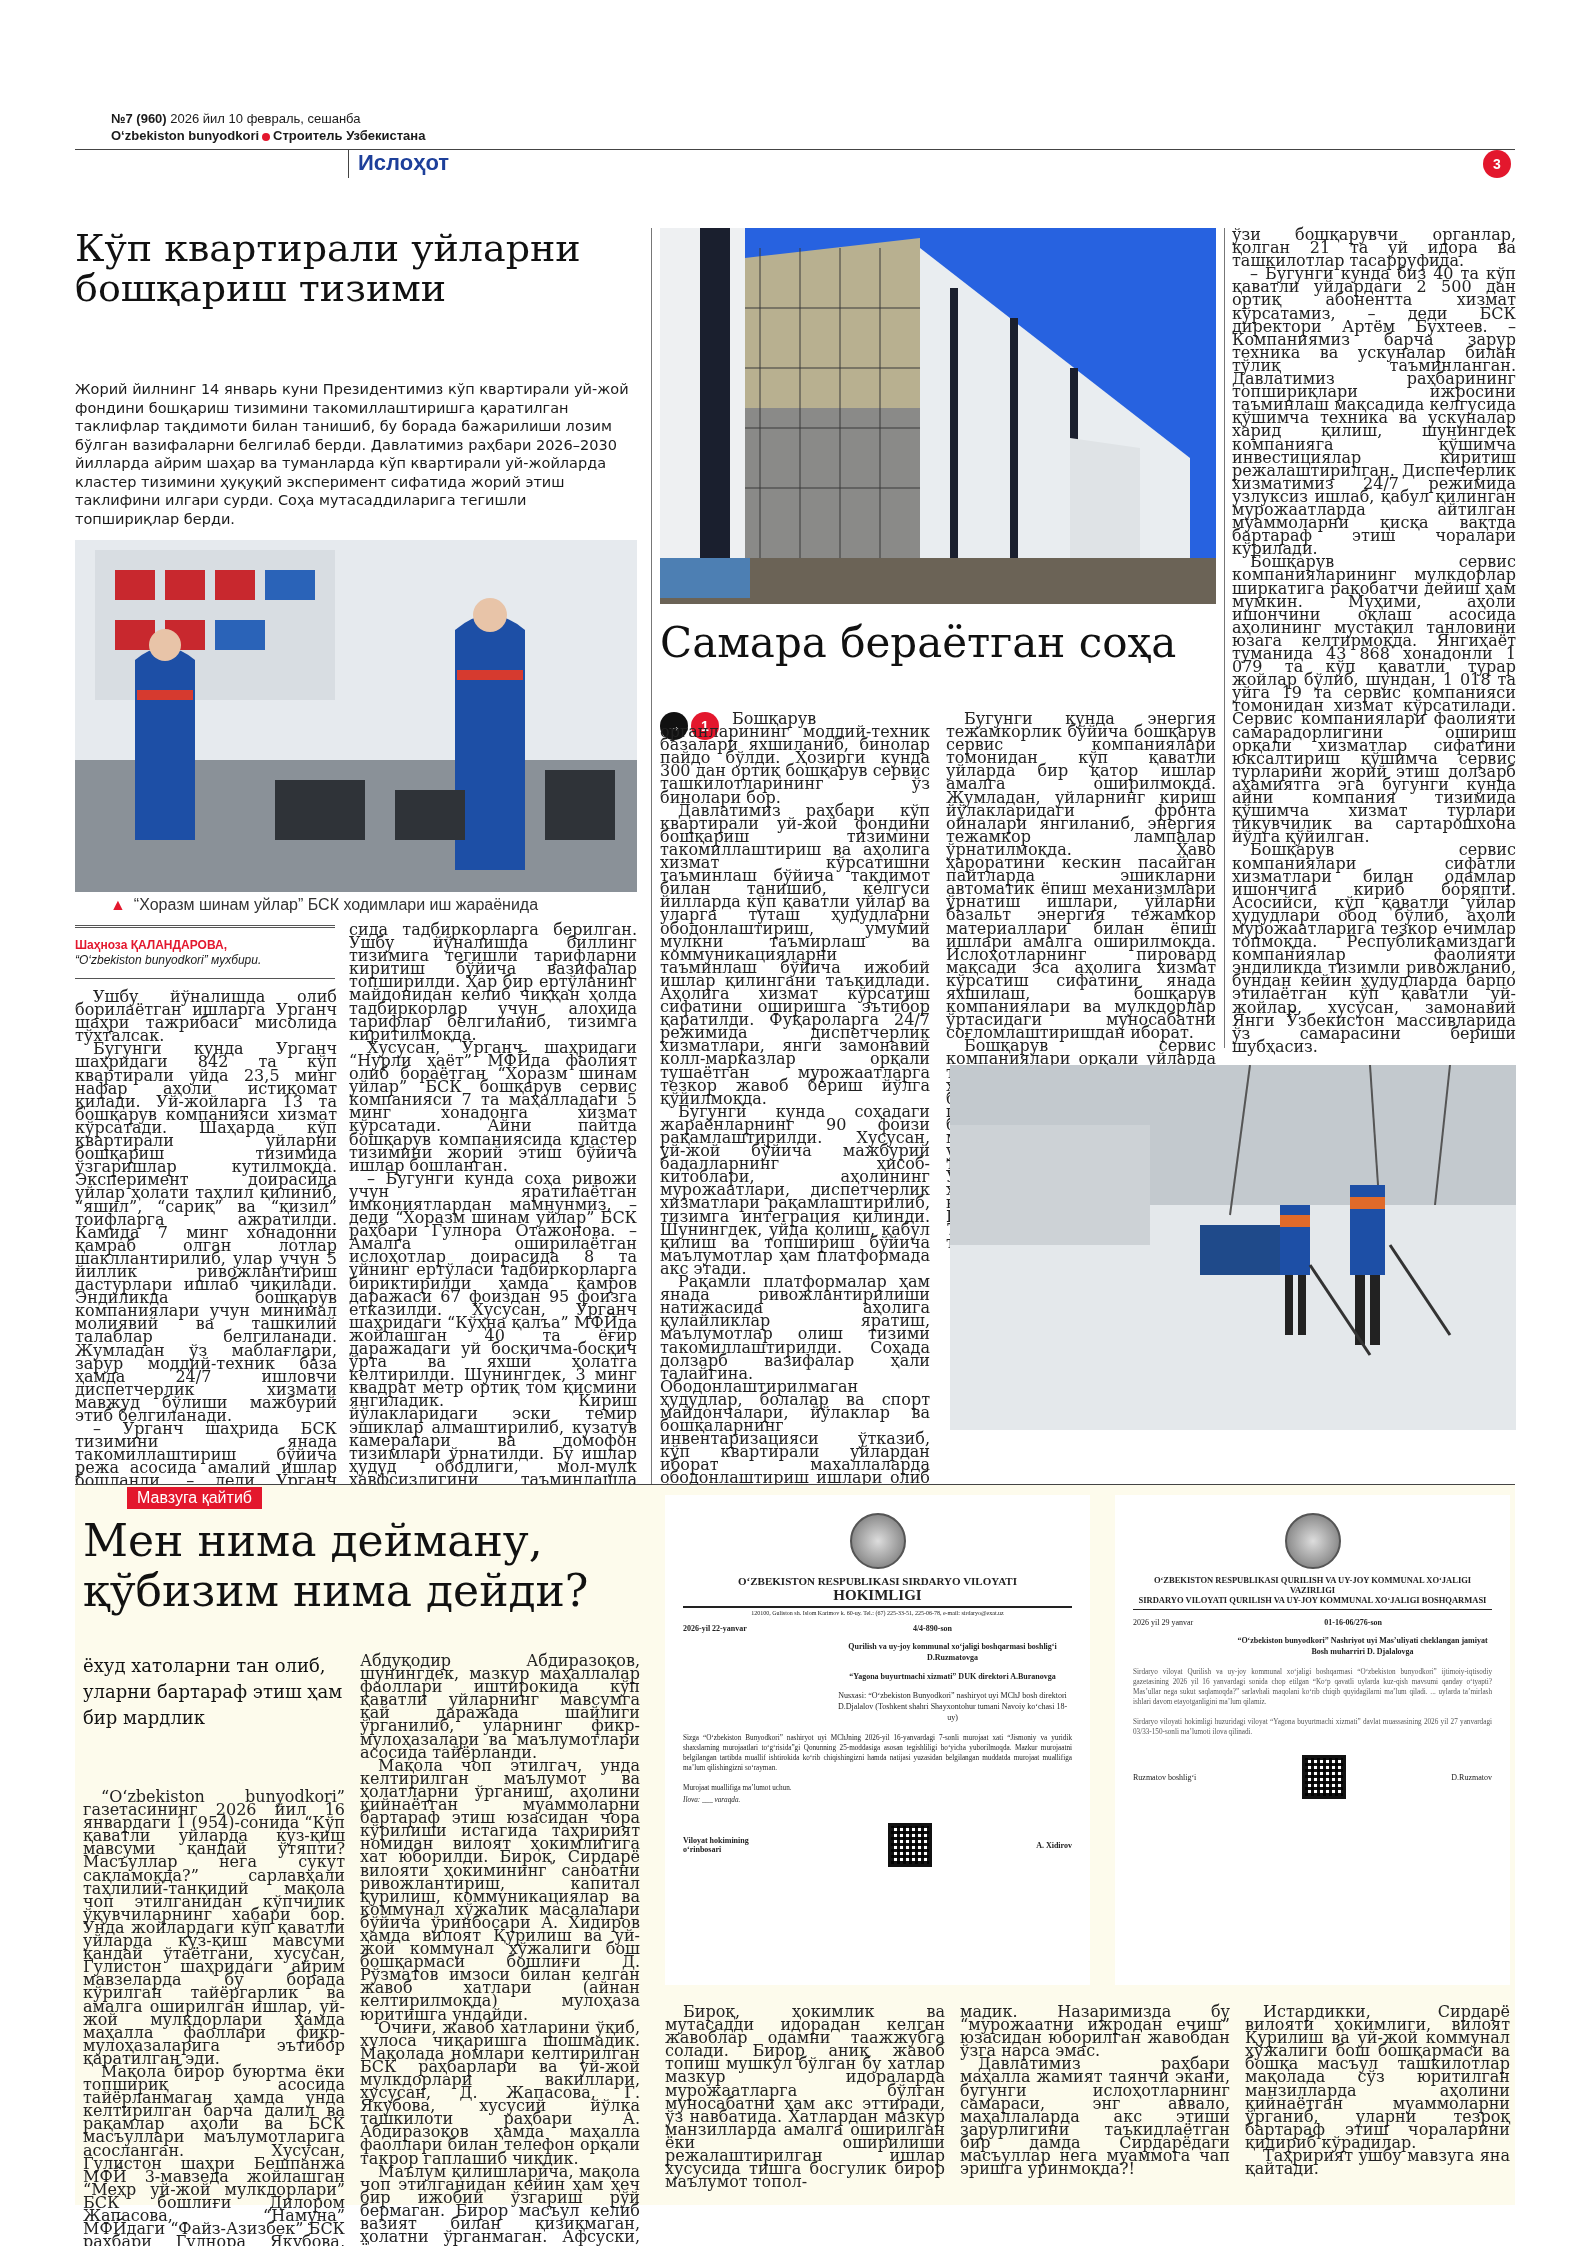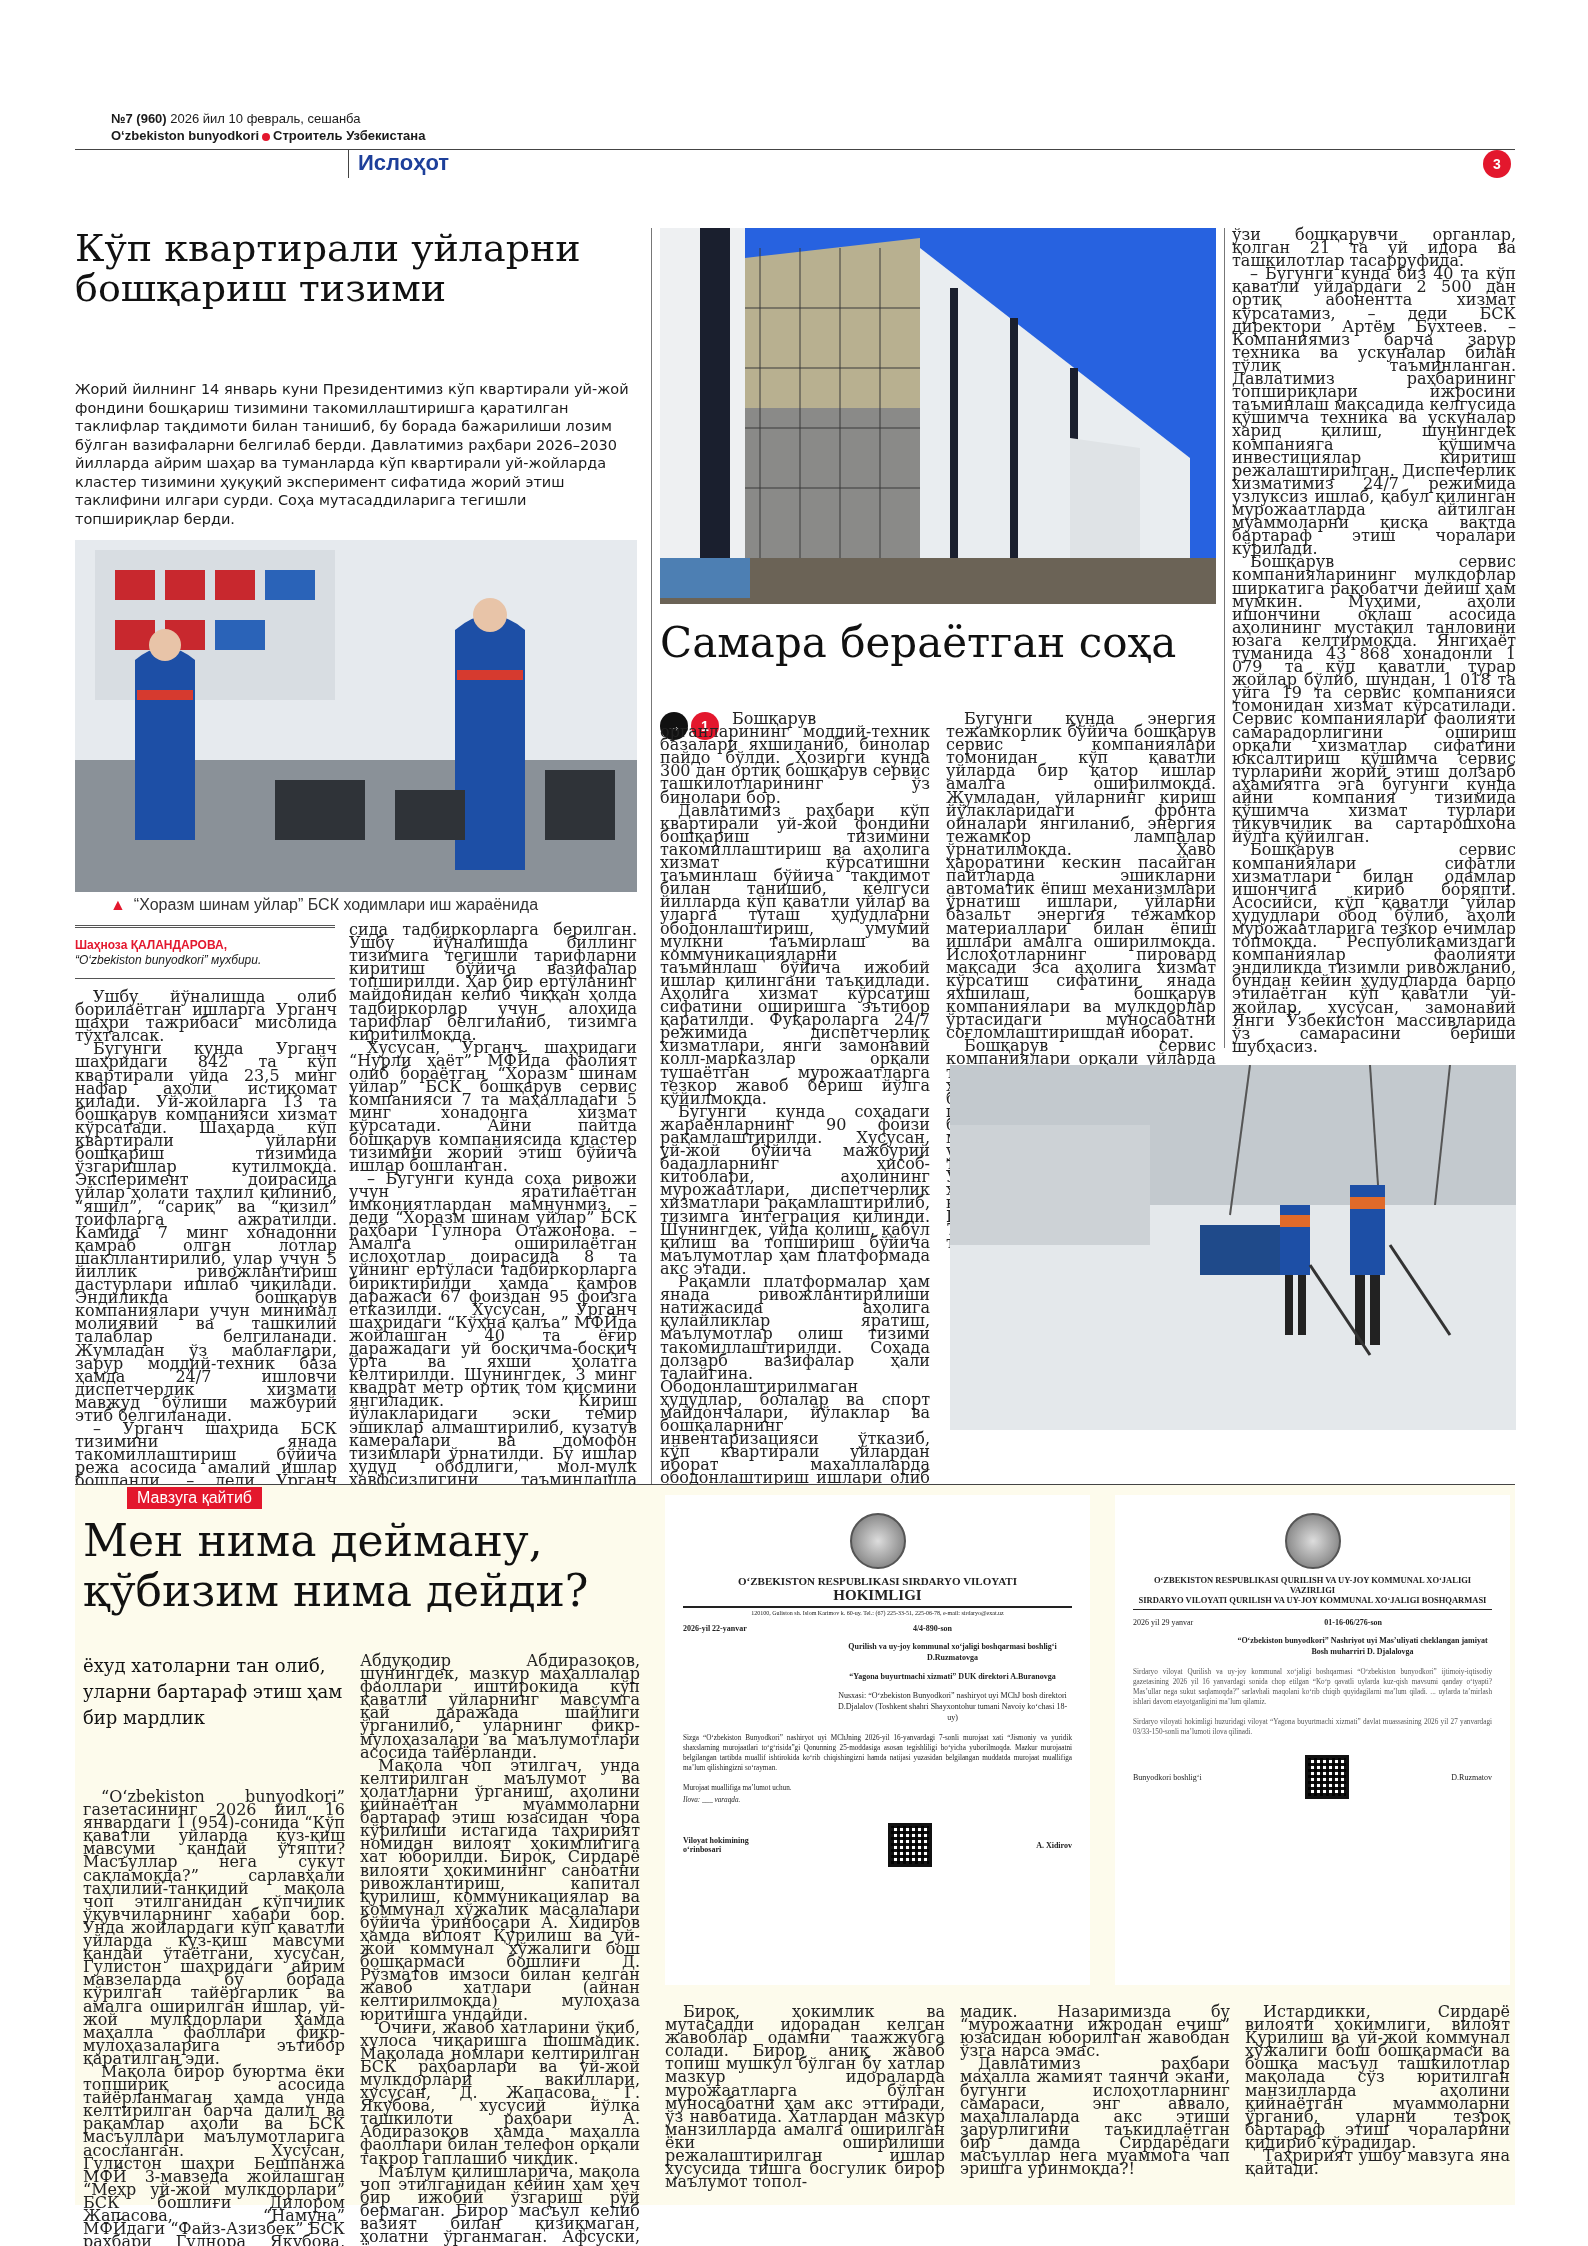--- a/index.html
+++ b/index.html
@@ -258,21 +258,21 @@
   <h5 style="font-size:8.5px">O‘ZBEKISTON RESPUBLIKASI QURILISH VA UY-JOY KOMMUNAL XO‘JALIGI VAZIRLIGI</h5>
   <h5 style="font-size:8.5px;border-bottom:1px solid #222;padding-bottom:4px">SIRDARYO VILOYATI QURILISH VA UY-JOY KOMMUNAL XO‘JALIGI BOSHQARMASI</h5>
   <div class="row" style="font-weight:normal">
       <span>2026 yil 29 yanvar</span>
       <span style="margin-right:110px;font-weight:bold">01-16-06/276-son</span>
     </div>
   <div class="addr" style="margin-left:100px">“O‘zbekiston bunyodkori” Nashriyot uyi Mas’uliyati cheklangan jamiyat Bosh muharriri D. Djalalovga</div>
   <div class="body" style="color:#555">Sirdaryo viloyat Qurilish va uy-joy kommunal xo‘jaligi boshqarmasi “O‘zbekiston bunyodkori” ijtimoiy-iqtisodiy gazetasining 2026 yil 16 yanvardagi sonida chop etilgan “Ko‘p qavatli uylarda kuz-qish mavsumi qanday o‘tyapti? Mas’ullar nega sukut saqlamoqda?” sarlavhali maqolani ko‘rib chiqib quyidagilarni ma’lum qiladi. ... uylarda ta’mirlash ishlari davom etayotganligini ma’lum qilamiz.</div>
   <div class="body" style="color:#555">Sirdaryo viloyati hokimligi huzuridagi viloyat “Yagona buyurtmachi xizmati” davlat muassasining 2026 yil 27 yanvardagi 03/33-150-sonli ma’lumoti ilova qilinadi.</div>
   <div class="sig" style="font-weight:normal">
-    <span>Bunyodkori boshlig‘i</span>
+    <span>Ruzmatov boshlig‘i</span>
     <span class="qr"></span>
     <span>D.Ruzmatov</span>
   </div>
 </div>
 
 <div class="abs col" style="left:665px;top:2005px;width:280px;">
   <p>Бироқ, ҳокимлик ва мутасадди идорадан келган жавоблар одамни таажжубга солади. Бирор аниқ жавоб топиш мушкул бўлган бу хатлар мазкур идораларда мурожаатларга бўлган муносабатни ҳам акс эттиради, ўз навбатида. Хатлардан мазкур манзилларда амалга оширилган ёки оширилиши режалаштирилган ишлар хусусида тишга босгулик бирор маълумот топол-</p>
 </div>
 <div class="abs col" style="left:960px;top:2005px;width:270px;">
   <p style="text-indent:0">мадик. Назаримизда бу “мурожаатни ижродан ечиш” юзасидан юборилган жавобдан ўзга нарса эмас.</p>

